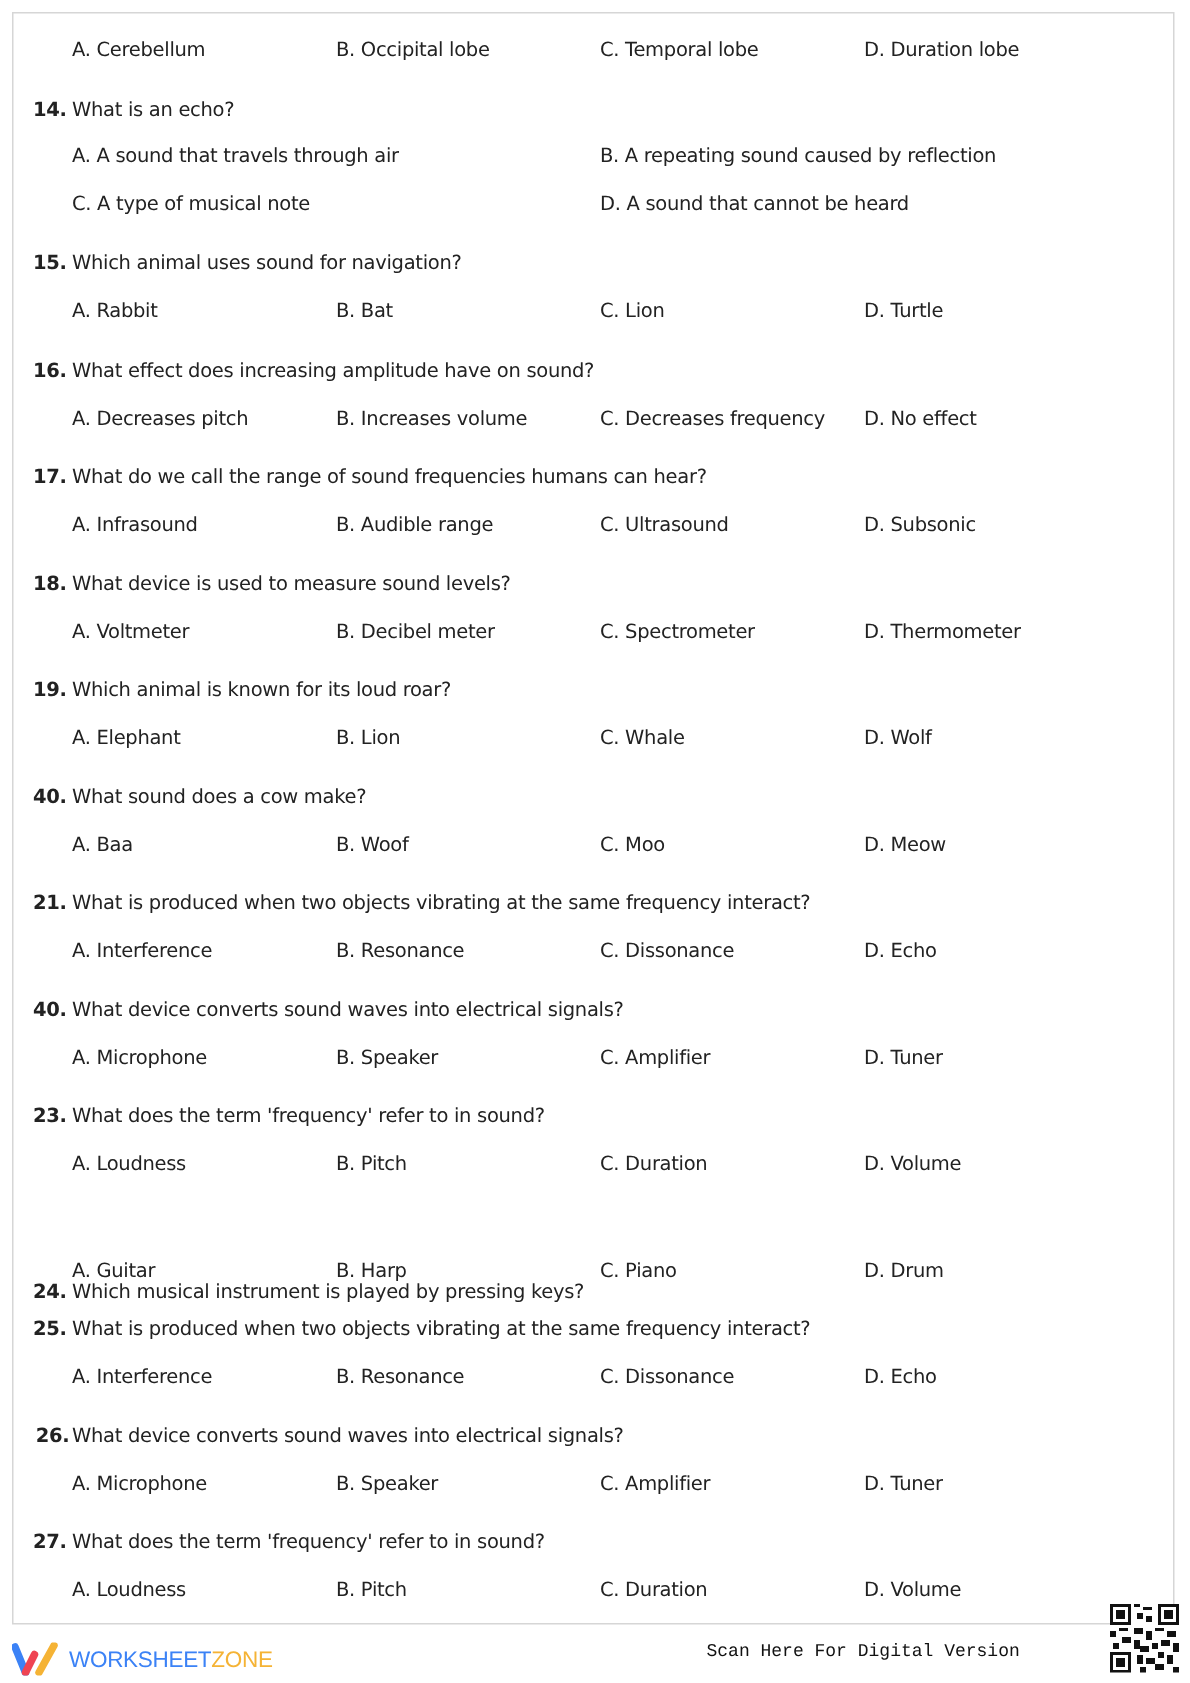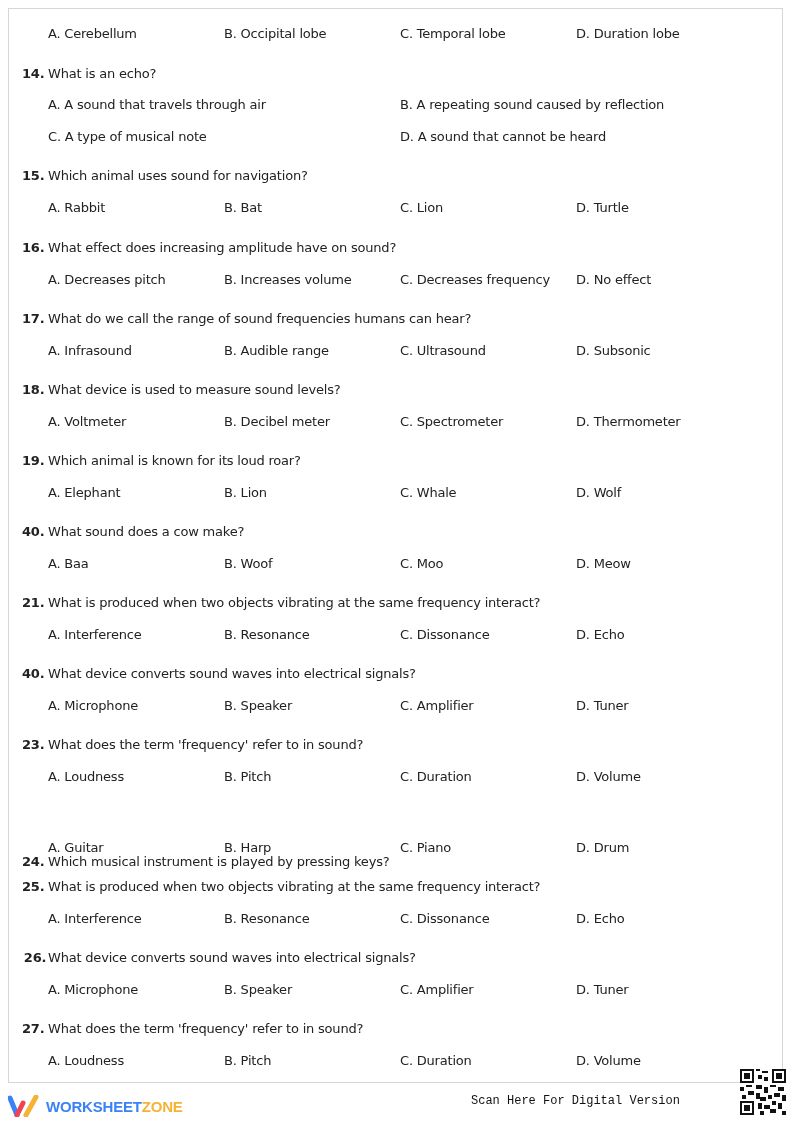--- a/index.html
+++ b/index.html
@@ -5,21 +5,21 @@
   html, body { margin:0; padding:0; background:#ffffff; }
   body { width:793px; height:1122px; position:relative; overflow:hidden;
          font-family:"DejaVu Sans", sans-serif; color:#222; }
   .frame { position:absolute; left:8px; top:8px; width:775px; height:1075px;
            border:1px solid #d6d6d6; border-bottom:1px solid #d6d6d6; box-sizing:border-box; }
   .q { position:absolute; left:22px; font-size:13px; letter-spacing:-0.2px; }
   .q .num { font-weight:bold; display:inline-block; width:26px; }
   .opts { position:absolute; left:48px; width:720px; font-size:13px; letter-spacing:-0.2px; }
   .opt { position:absolute; top:0; white-space:nowrap; }
   .footer-logo { position:absolute; left:8px; top:1094px; height:24px; display:flex; align-items:center; }
-  .logo-text { font-family:"Liberation Sans", sans-serif; font-weight:bold; font-size:15px; margin-left:6px; letter-spacing:-0.2px; }
+  .logo-text { font-family:"Liberation Sans", sans-serif; font-weight:normal; font-size:15px; margin-left:6px; letter-spacing:-0.2px; }
   .scan { position:absolute; left:471px; top:1094px; font-family:Liberation Mono, monospace; font-size:12px; color:#111; }
   .qr { position:absolute; left:740px; top:1069px; width:46px; height:46px; }
 </style>
 </head>
 <body>
 
 <div class="frame"></div>
 
 <div class="opts" style="top:26px">
   <span class="opt" style="left:0">A. Cerebellum</span>

